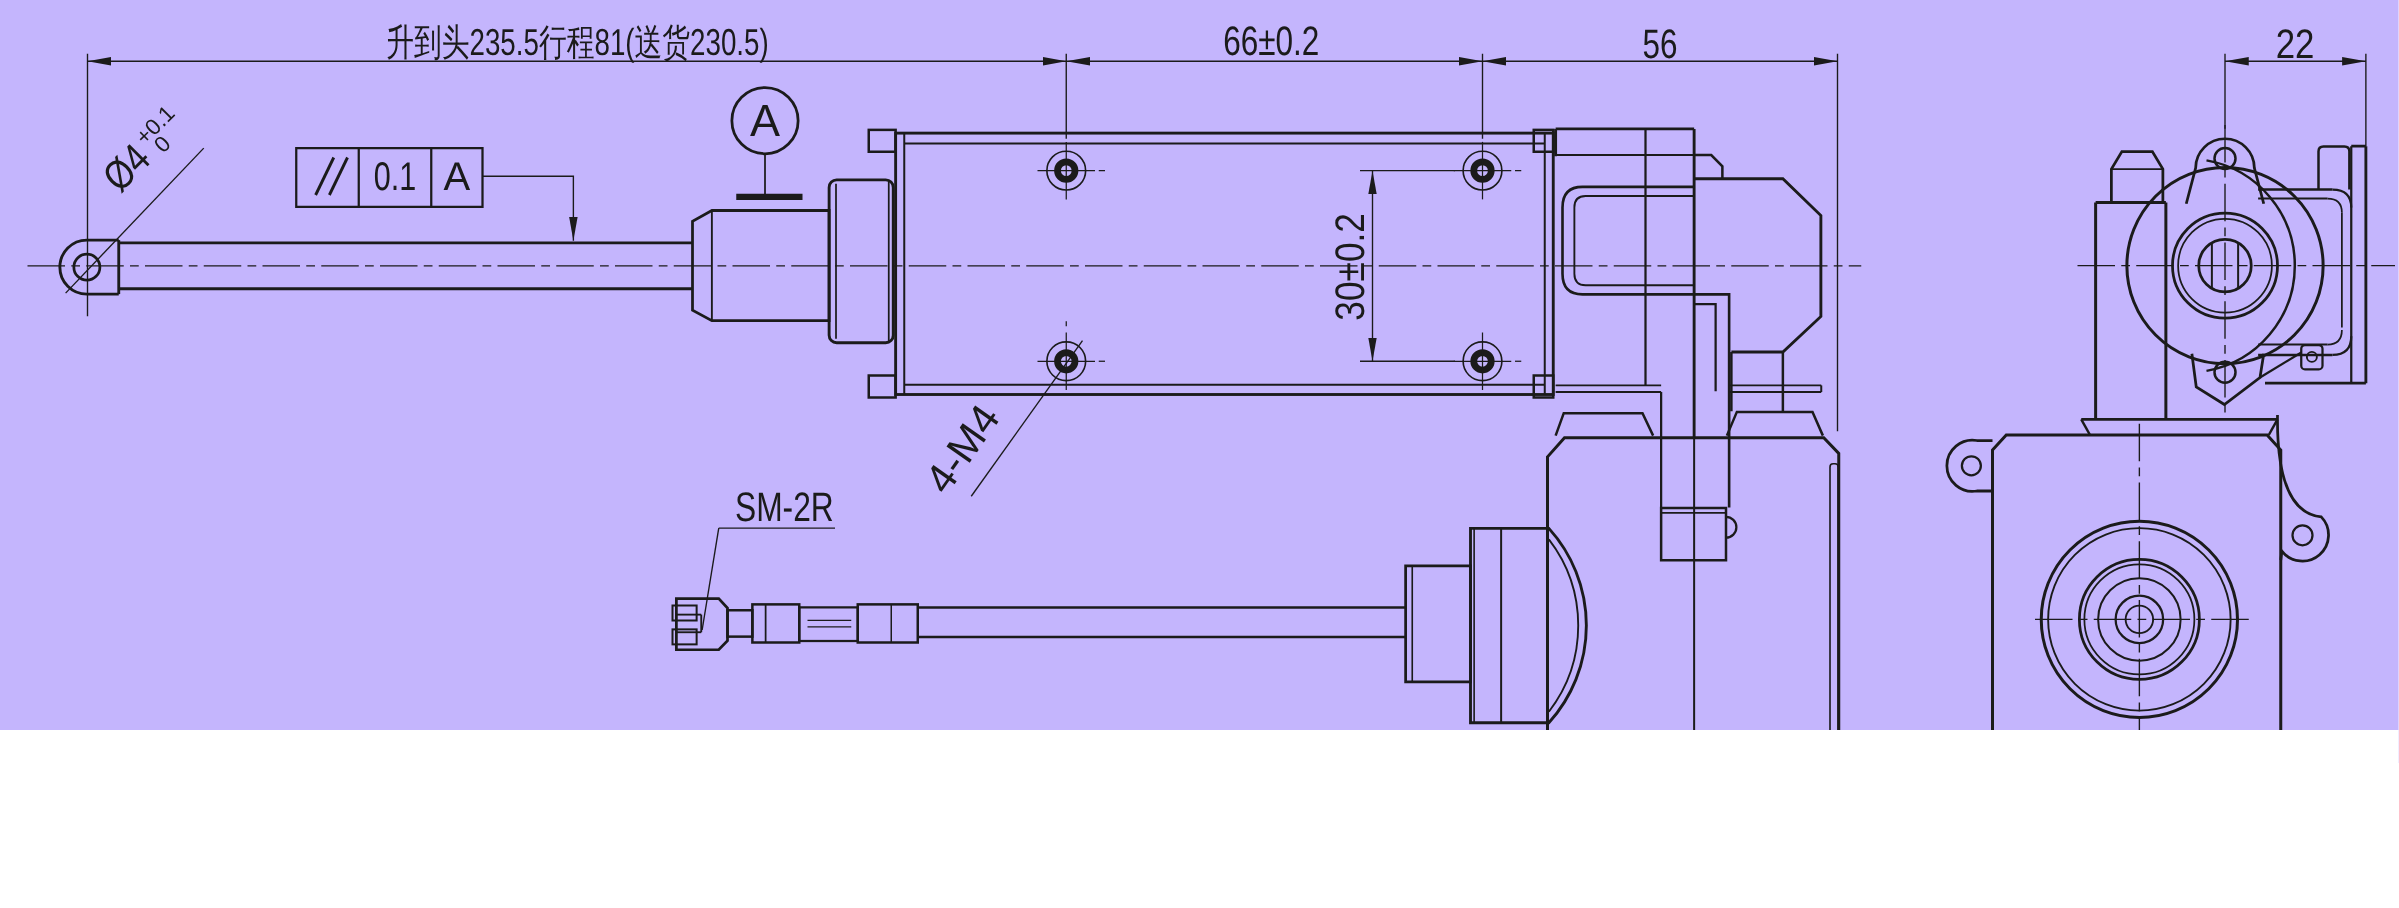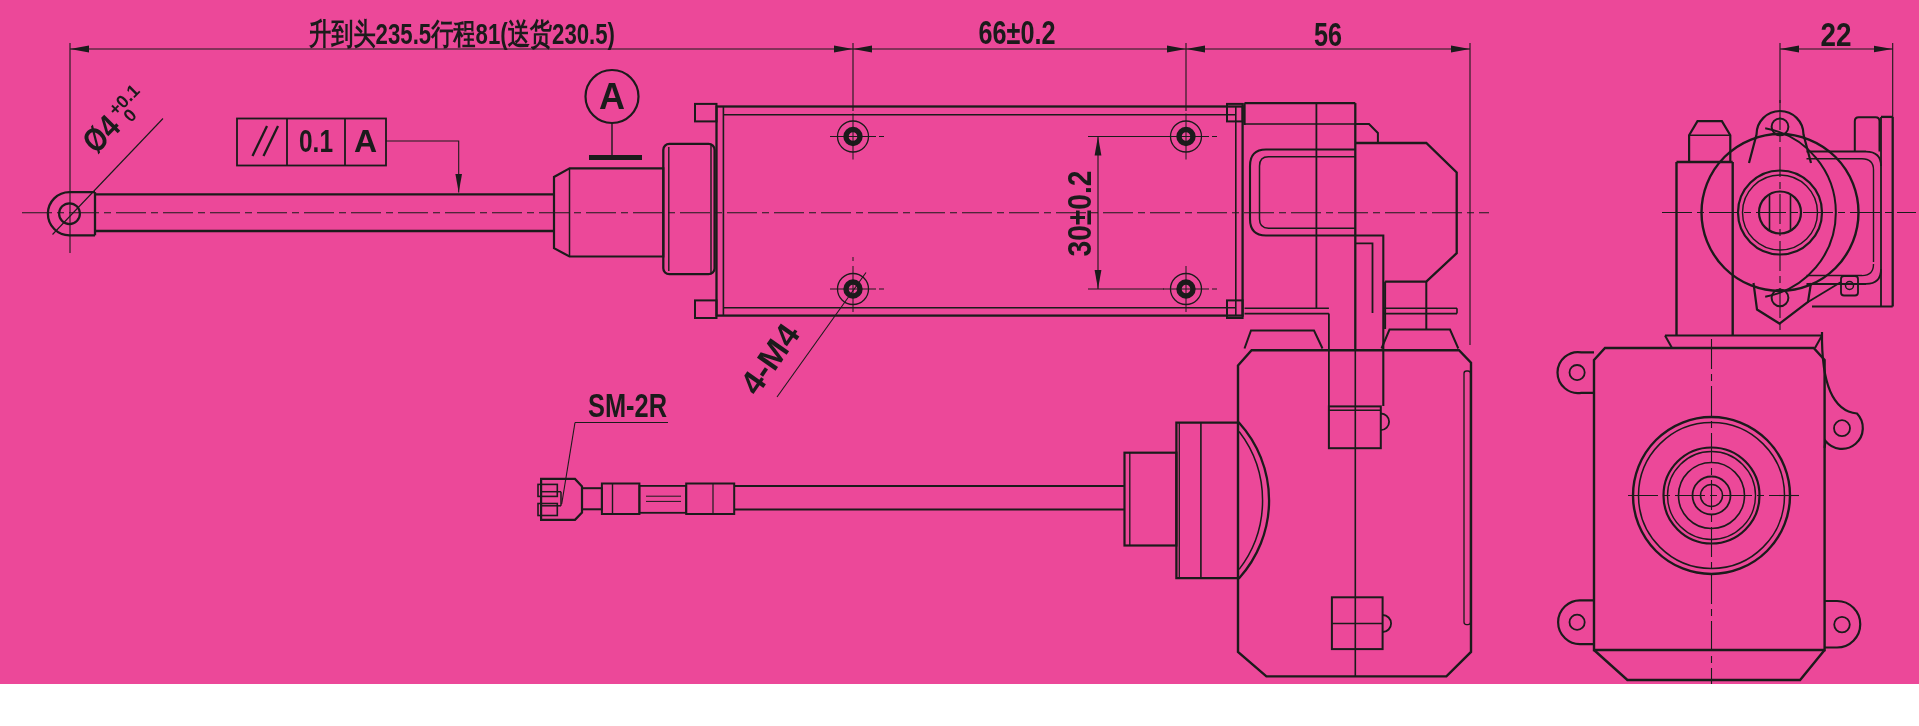--- a/index.html
+++ b/index.html
@@ -1,16 +1,16 @@
 <!DOCTYPE html>
 <html><head>
 <meta charset="utf-8">
 <style>
   html,body{margin:0;padding:0;background:#ffffff;}
-  .page{position:relative;width:1919px;height:684px;background:#ec4899;overflow:hidden;font-weight:bold;}
+  .page{position:relative;width:1919px;height:584px;background:#c4b5fd;overflow:hidden;}
   svg{display:block;}
   svg text{font-family:"Liberation Sans","DejaVu Sans",sans-serif;fill:#1b1b1b;}
   .ol{stroke:#1b1b1b;fill:none;}
 </style>
 </head>
 <body>
 
 <div class="page">
 <svg width="1919" height="726" viewBox="0 0 1919 726">
   <defs>

